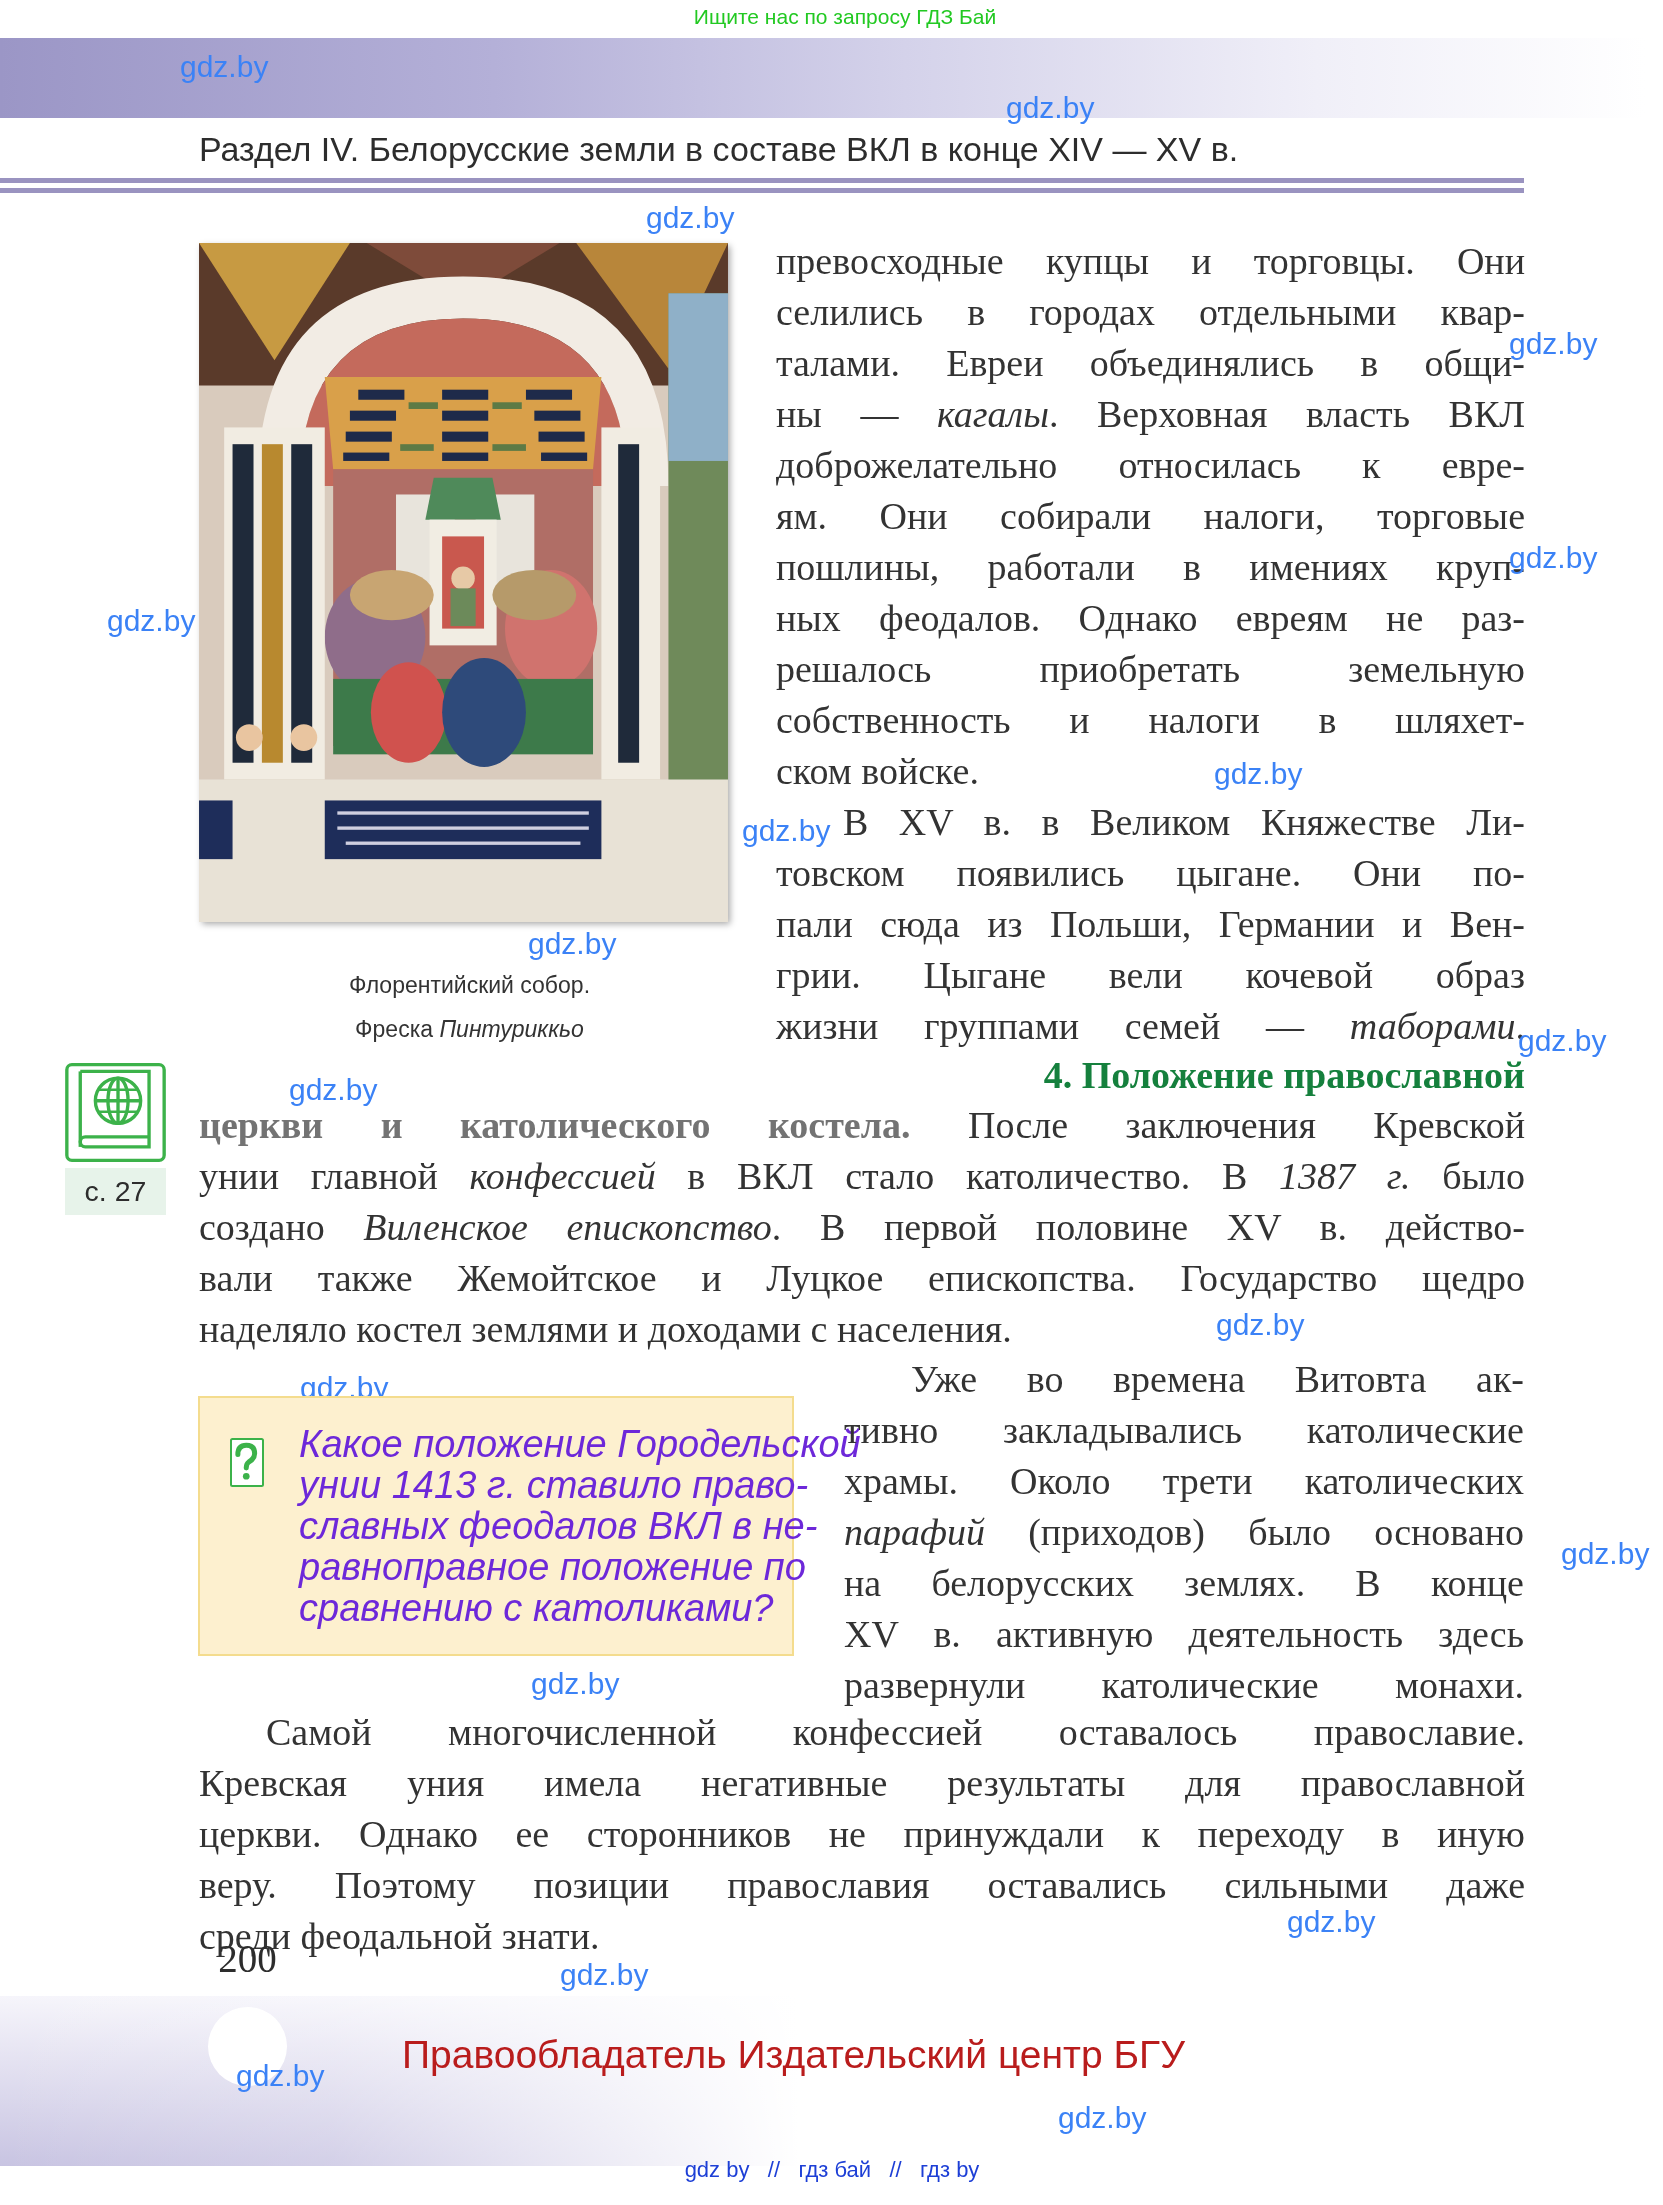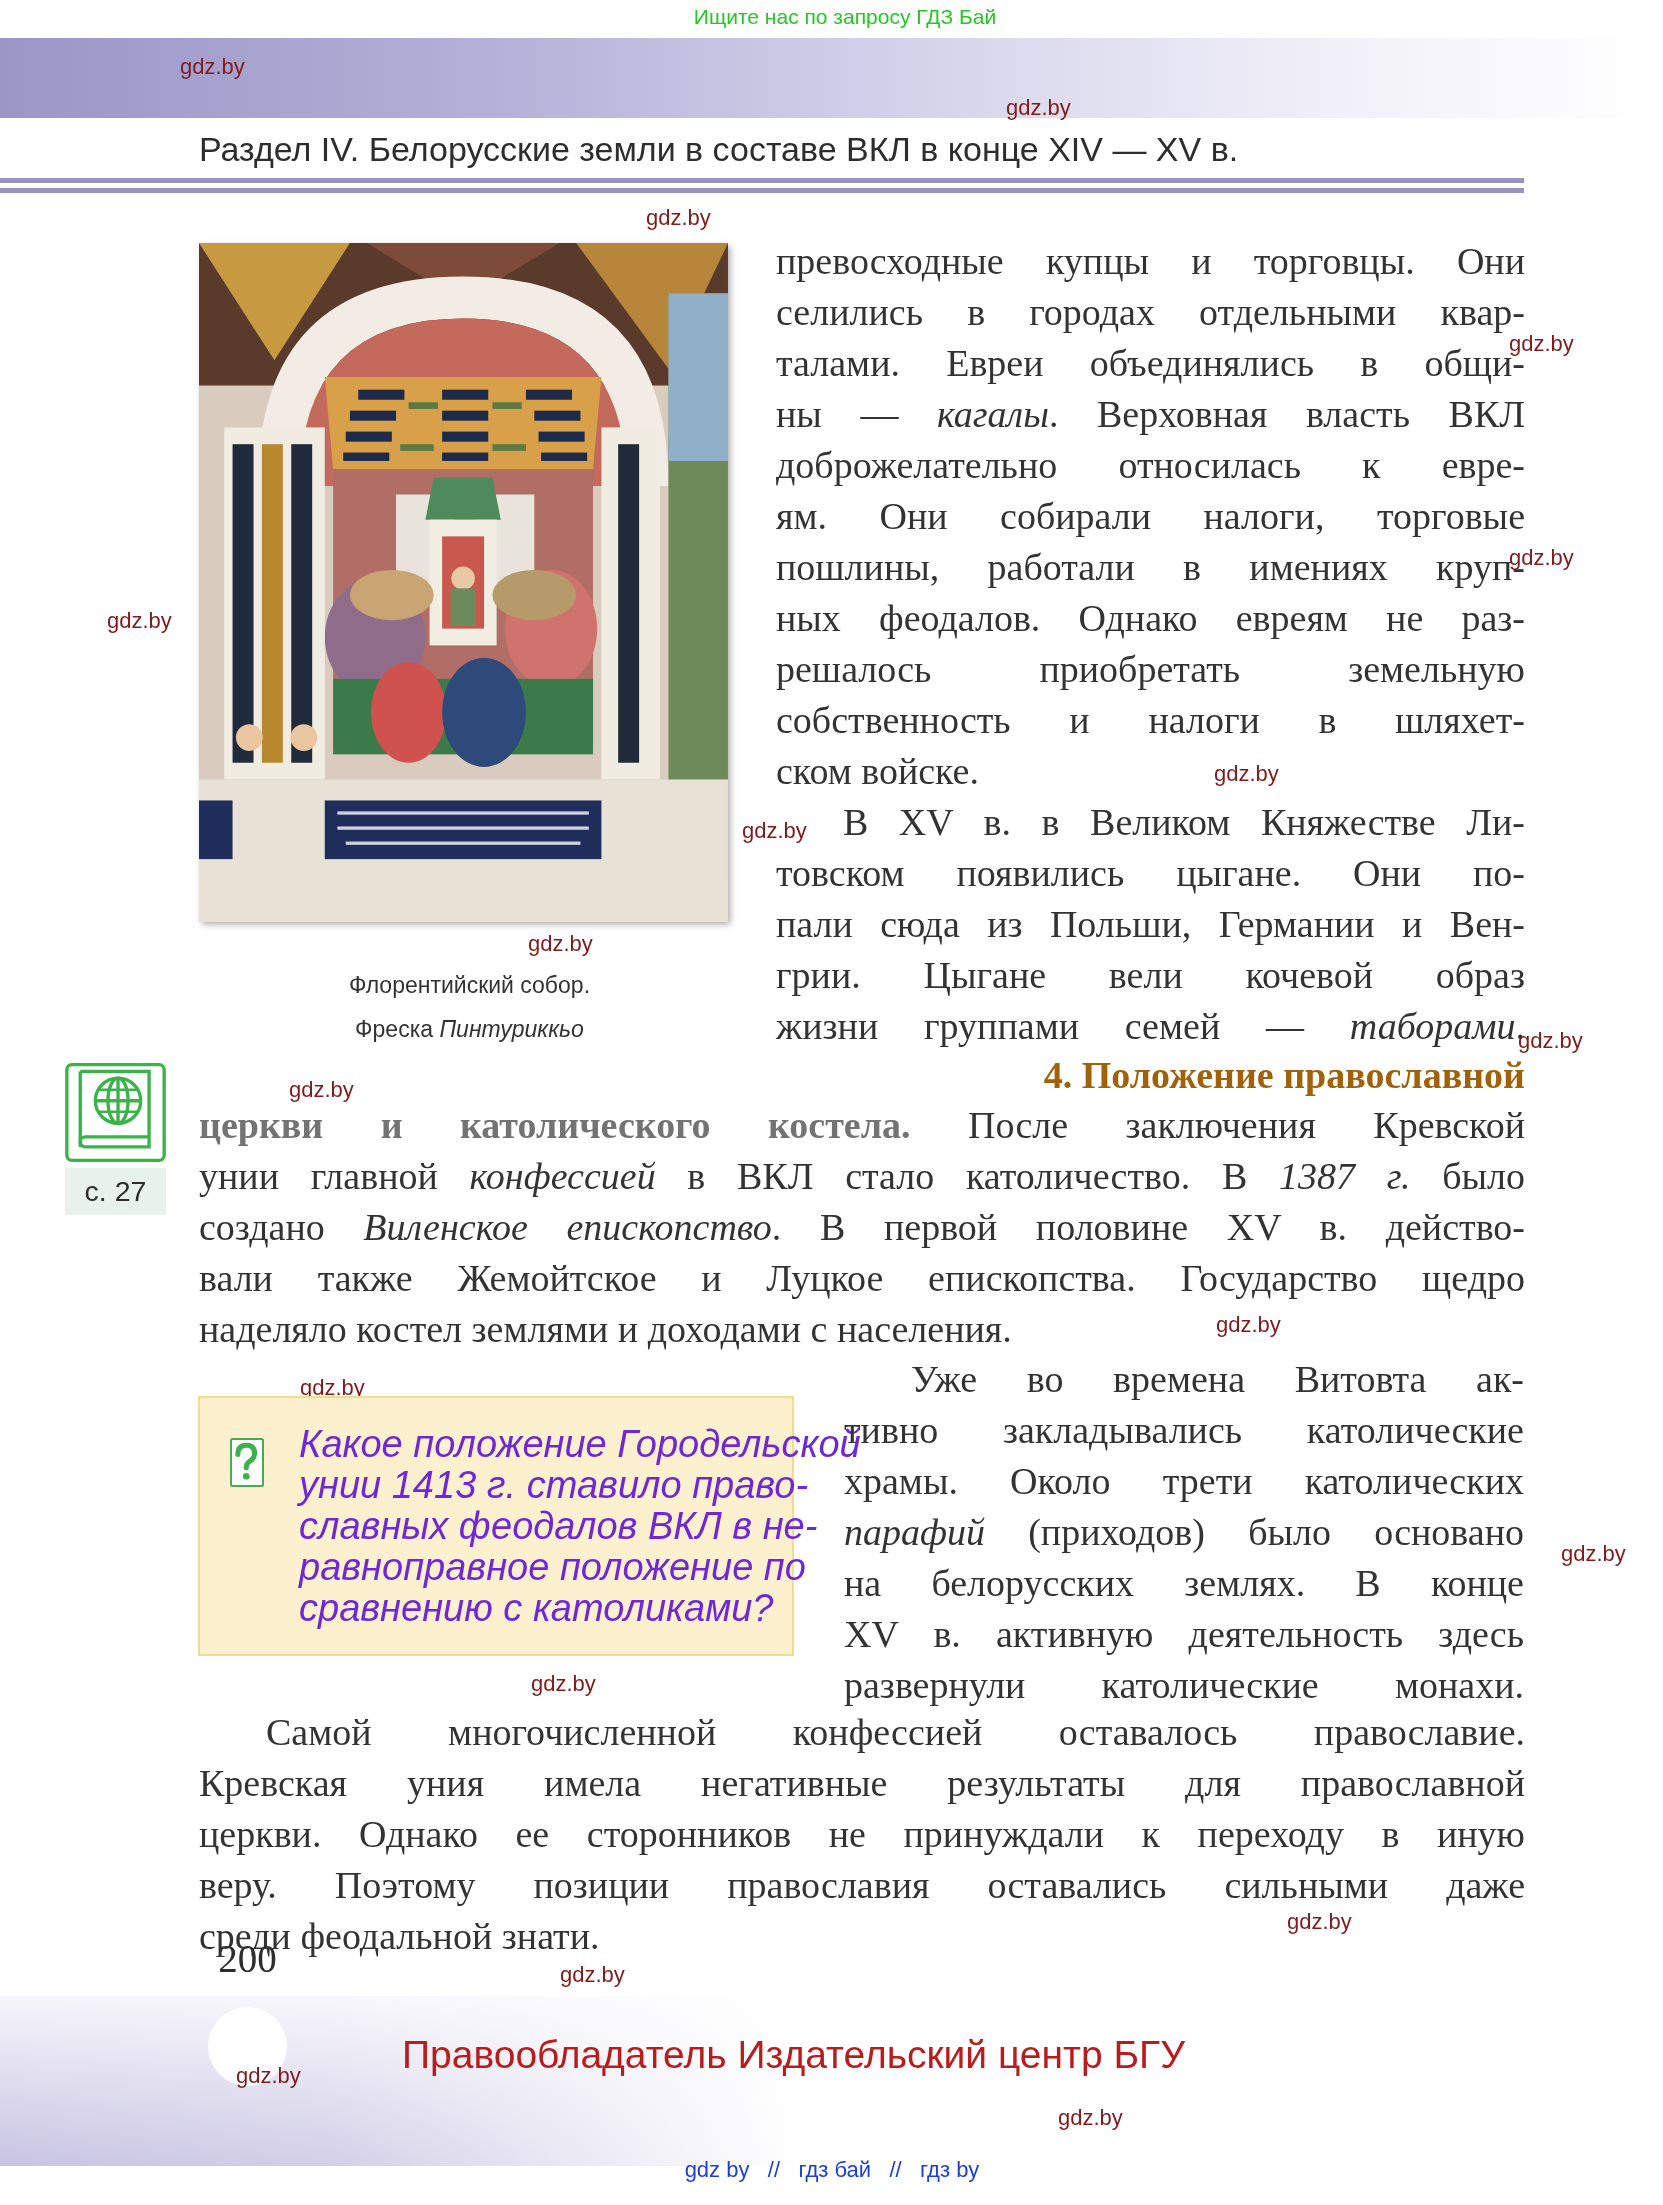--- a/index.html
+++ b/index.html
@@ -11,41 +11,41 @@
   .abs { position:absolute; }
   .sans { font-family: "Liberation Sans", "DejaVu Sans", sans-serif; }
   .top-banner {
     left:13px; width:1664px; top:1.7px; height:30px; text-align:center;
     font-size:21px; color:#22c922; line-height:30px;
   }
   .header-band {
     left:0; top:38px; width:1645px; height:80px;
     background: linear-gradient(to right, #9b96c6 0%, #b4b0d8 30%, #d4d2ea 55%, #f0eff8 80%, #ffffff 100%);
   }
-  .wm { font-size:22px; color:#7f1d1d; line-height:25px; white-space:nowrap; }
+  .wm { font-size:30px; color:#3b82f6; line-height:25px; white-space:nowrap; }
   .section-title {
     left:199px; top:126px; font-size:34px; color:#2d2d2d; line-height:47px; white-space:nowrap;
   }
   .rule { left:0; width:1524px; height:5px; background:#9a93c0; }
   .picture {
     left:199px; top:243px; width:529px; height:679px;
     box-shadow: 2.5px 3.4px 6.7px rgba(0,0,0,0.35);
     overflow:hidden;
   }
   .caption {
     left:243px; width:453px; top:963px; text-align:center;
     font-size:23px; color:#333; line-height:44px;
   }
   .caption i { font-style:italic; }
   .body-text {
     font-size:38px; line-height:51px; color:#333;
     text-align:justify; text-align-last:justify;
   }
   .body-text .ln { display:block; white-space:nowrap; height:51px; }
-  .heading { color:#a16207; font-weight:bold; }
+  .heading { color:#15803d; font-weight:bold; }
   .pink { color:#737373; font-weight:bold; }
   .margin-icon {
     left:65px; top:1063px; width:101px; height:99px;
   }
   .page-ref {
     left:65px; top:1168px; width:101px; height:47px;
     background:#e7f3ea; color:#2d2d2d; font-size:28.5px; text-align:center; line-height:47px;
   }
   .qbox {
     left:198px; top:1396px; width:596px; height:260px;

